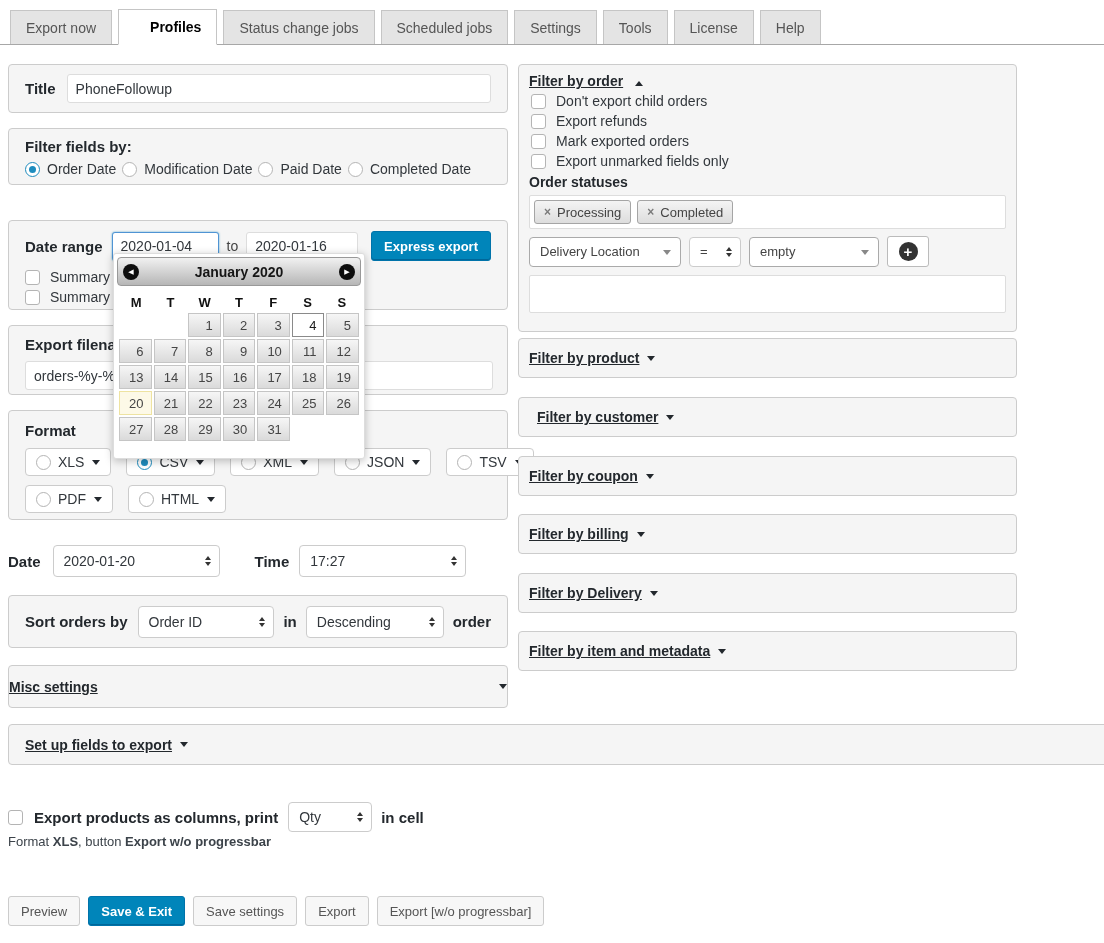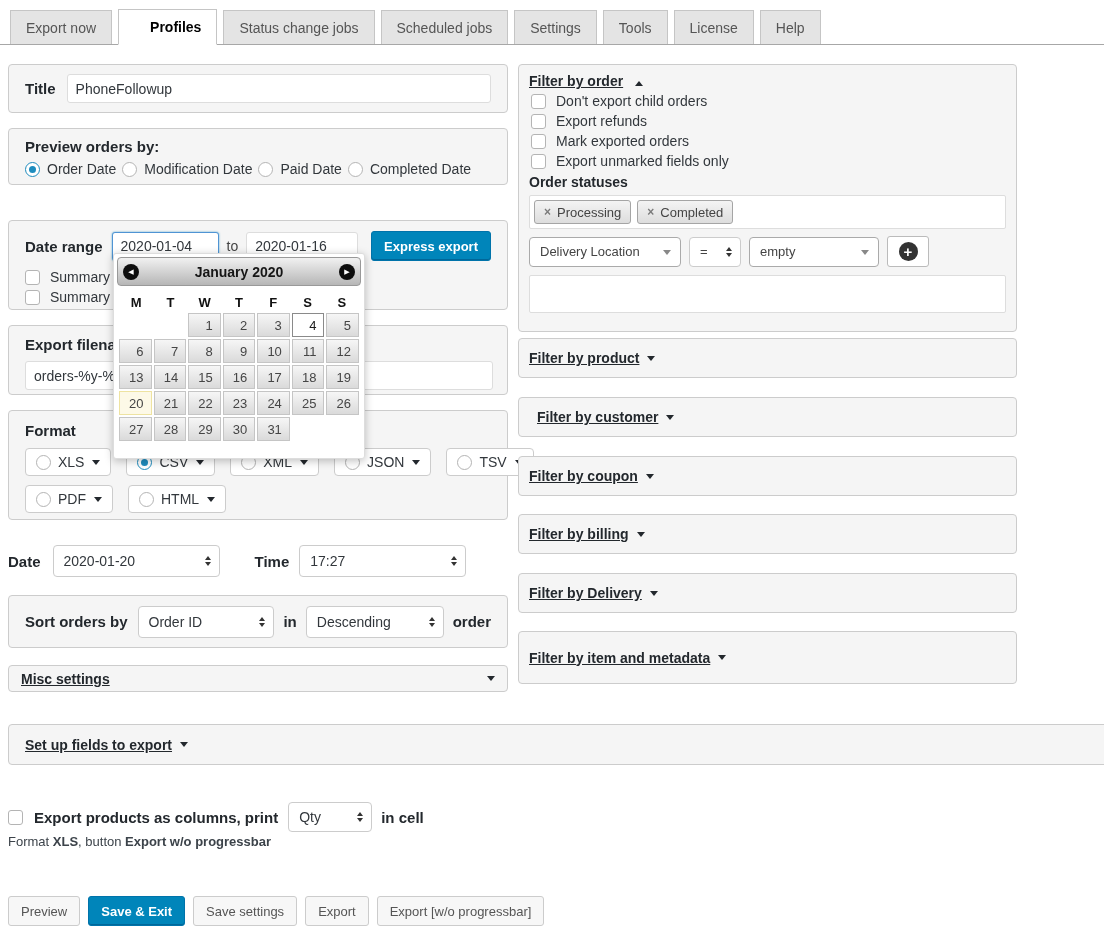--- a/index.html
+++ b/index.html
@@ -121,21 +121,21 @@
     <div class="tab">License</div>
     <div class="tab">Help</div>
   </div>
 
   <div class="panel lpanel" style="top:64px;height:49px;display:flex;align-items:center;padding:0 16px;">
     <span class="lbl">Title</span>
     <input class="input" style="flex: 1 1 0%; margin-left: 11px;" value="PhoneFollowup">
   </div>
 
   <div class="panel lpanel" style="top:128px;height:57px;padding:9px 16px 0;">
-    <div class="lbl">Preview orders by:</div>
+    <div class="lbl">Filter fields by:</div>
     <div style="display:flex;align-items:center;margin-top:6px;">
       <span class="radio checked"></span>
       <span style="margin:0 2px 0 7px;">Order Date</span>
       <span class="radio" style="margin-left:4px;"></span>
       <span style="margin:0 2px 0 7px;">Modification Date</span>
       <span class="radio" style="margin-left:4px;"></span>
       <span style="margin:0 2px 0 7px;">Paid Date</span>
       <span class="radio" style="margin-left:4px;"></span>
       <span style="margin-left:7px;">Completed Date</span>
     </div>
@@ -239,21 +239,21 @@
     <span class="select" style="width:141px;">
       <span>Descending</span>
       <span class="ud">
           <i class="u"></i>
           <i class="d"></i>
         </span>
     </span>
     <span class="lbl" style="margin-left:9px;">order</span>
   </div>
 
-  <div class="panel lpanel" style="top:665px;height:27px;display:flex;align-items:center;padding:0 12px;justify-content:space-between;">
+  <div class="panel lpanel" style="top:665px;height:43px;display:flex;align-items:center;padding:0 0;justify-content:space-between;">
     <span class="seclink">Misc settings</span>
     <span class="caret-down"></span>
   </div>
 
   <div class="panel" style="left:8px;top:724px;width:1100px;height:41px;display:flex;align-items:center;padding:0 16px;">
     <span class="seclink">Set up fields to export</span>
     <span class="caret-down"></span>
   </div>
 
   <div style="position:absolute;left:8px;top:802px;display:flex;align-items:center;">
@@ -349,21 +349,21 @@
     <span class="caret-down"></span>
   </div>
   <div class="panel rpanel" style="top:514px;height:40px;display:flex;align-items:center;padding:0 10px;">
     <span class="seclink">Filter by billing</span>
     <span class="caret-down"></span>
   </div>
   <div class="panel rpanel" style="top:573px;height:40px;display:flex;align-items:center;padding:0 10px;">
     <span class="seclink">Filter by Delivery</span>
     <span class="caret-down"></span>
   </div>
-  <div class="panel rpanel" style="top:631px;height:53px;display:flex;align-items:center;padding:0 10px;">
+  <div class="panel rpanel" style="top:631px;height:40px;display:flex;align-items:center;padding:0 10px;">
     <span class="seclink">Filter by item and metadata</span>
     <span class="caret-down"></span>
   </div>
 
   <div class="calendar">
     <div class="cal-header">
       <span class="cal-nav">◀</span>
       <span class="cal-title">January 2020</span>
       <span class="cal-nav">▶</span>
     </div>

